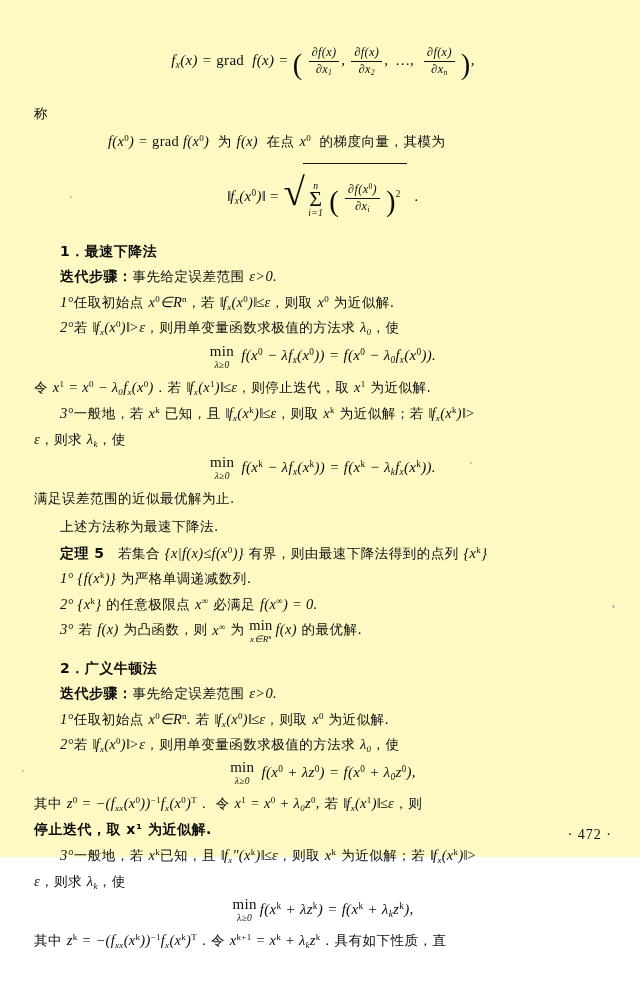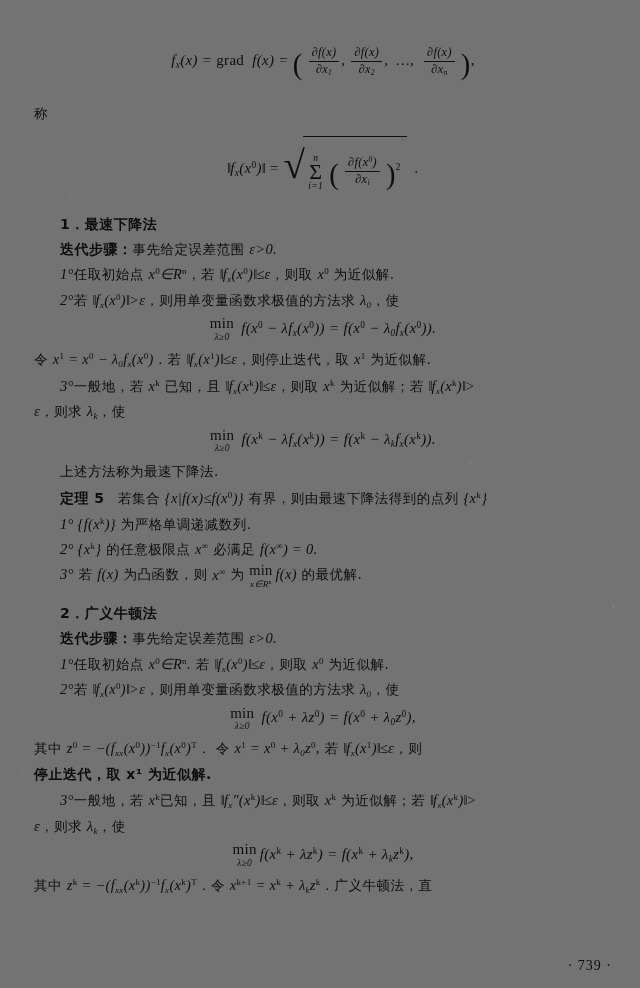--- a/index.html
+++ b/index.html
@@ -11,25 +11,25 @@
     width: 640px;
     height: 988px;
     font-family: "Liberation Serif", serif;
     color: #0d0d0d;
     position: relative;
     overflow: hidden;
   }
   .page {
     position: relative;
     width: 640px;
-    height: 988px;
+    height: 857px;
     padding: 0;
     box-sizing: border-box;
     
-    background: #737373;
+    background: #fef9c3;
   }
   .content {
     position: absolute;
     left: 34px;
     top: 22px;
     width: 578px;
   }
   .line {
     font-size: 14.5px;
     line-height: 1.62;
@@ -187,20 +187,27 @@
       <span class="frac"><span class="num">∂<i>f</i>(<i>x</i>)</span><span class="den">∂<i>x</i><sub>2</sub></span></span>,
       &nbsp;…,&nbsp;
       <span class="frac"><span class="num">∂<i>f</i>(<i>x</i>)</span><span class="den">∂<i>x</i><sub>n</sub></span></span>
       <span class="bigparen">)</span>,</span>
     </div>
 
     <div class="line gap">
       <span class="cn">称</span>
     </div>
 
+    <div class="line" style="padding-left:74px; margin-top:4px;">
+      <span class="math"><i>f</i>(<i>x</i><sup>0</sup>) = <span class="up">grad</span> <i>f</i>(<i>x</i><sup>0</sup>)</span>
+      <span class="cn">&nbsp;为&nbsp;</span><span class="math"><i>f</i>(<i>x</i>)</span>
+      <span class="cn">&nbsp;在点&nbsp;</span><span class="math"><i>x</i><sup>0</sup></span>
+      <span class="cn">&nbsp;的梯度向量，其模为</span>
+      
+    </div>
 
     <div class="eq-line" style="margin-top:10px;">
       <span class="math">
         <span class="norm-bar">‖</span><i>f</i><sub>x</sub>(<i>x</i><sup>0</sup>)<span class="norm-bar">‖</span> =
         <span class="sqrt-wrap">
           <span class="radical">√</span><span class="radicand">
             <span class="sum"><span class="lim"><i>n</i></span><span class="sig">Σ</span><span class="lim"><i>i</i>=1</span></span>
             <span class="bigparen">(</span>
             <span class="frac"><span class="num">∂<i>f</i>(<i>x</i><sup>0</sup>)</span><span class="den">∂<i>x</i><sub>i</sub></span></span>
             <span class="bigparen">)</span><sup>2</sup>
@@ -254,20 +261,23 @@
     </div>
 
     <div class="eq-line" style="margin-top:4px;">
       <span class="math">
         <span class="minop"><span class="m up">min</span><span class="u">λ≥0</span></span>
         <i>f</i>(<i>x</i><sup>k</sup> − λ<i>f</i><sub>x</sub>(<i>x</i><sup>k</sup>)) = <i>f</i>(<i>x</i><sup>k</sup> − λ<sub>k</sub><i>f</i><sub>x</sub>(<i>x</i><sup>k</sup>)).
       </span>
       
     </div>
 
+    <div class="line">
+      <span class="cn">满足误差范围的近似最优解为止.</span>
+    </div>
 
     <div class="line" style="padding-left:26px; margin-top:4px;">
       <span class="cn">上述方法称为最速下降法.</span>
     </div>
 
     <div class="line" style="padding-left:26px; margin-top:4px;">
       <span class="cnb">定理 5</span>
       <span class="cn">&nbsp;&nbsp;若集合&nbsp;</span><span class="math">{<i>x</i>|<i>f</i>(<i>x</i>)≤<i>f</i>(<i>x</i><sup>0</sup>)}</span><span class="cn">&nbsp;有界，则由最速下降法得到的点列&nbsp;</span><span class="math">{<i>x</i><sup>k</sup>}</span>
       
     </div>
@@ -333,20 +343,20 @@
     </div>
 
     <div class="eq-line" style="margin-top:4px;">
       <span class="math">
         <span class="minop"><span class="m up">min</span><span class="u">λ≥0</span></span><i>f</i>(<i>x</i><sup>k</sup> + λ<i>z</i><sup>k</sup>) = <i>f</i>(<i>x</i><sup>k</sup> + λ<sub>k</sub><i>z</i><sup>k</sup>),
       </span>
       
     </div>
 
     <div class="line">
-      <span class="cn">其中&nbsp;</span><span class="math"><i>z</i><sup>k</sup> = −(<i>f</i><sub>xx</sub>(<i>x</i><sup>k</sup>))<sup>−1</sup><i>f</i><sub>x</sub>(<i>x</i><sup>k</sup>)<sup>T</sup></span><span class="cn">．令&nbsp;</span><span class="math"><i>x</i><sup>k+1</sup> = <i>x</i><sup>k</sup> + λ<sub>k</sub><i>z</i><sup>k</sup></span><span class="cn">．广义牛顿法，直</span>
+      <span class="cn">其中&nbsp;</span><span class="math"><i>z</i><sup>k</sup> = −(<i>f</i><sub>xx</sub>(<i>x</i><sup>k</sup>))<sup>−1</sup><i>f</i><sub>x</sub>(<i>x</i><sup>k</sup>)<sup>T</sup></span><span class="cn">．令&nbsp;</span><span class="math"><i>x</i><sup>k+1</sup> = <i>x</i><sup>k</sup> + λ<sub>k</sub><i>z</i><sup>k</sup></span><span class="cn">．具有如下性质，直</span>
       
     </div>
 
   </div>
 
-  <div class="footer">· 739 ·</div>
+  <div class="footer">· 472 ·</div>
 </div>
 
 </body></html>

